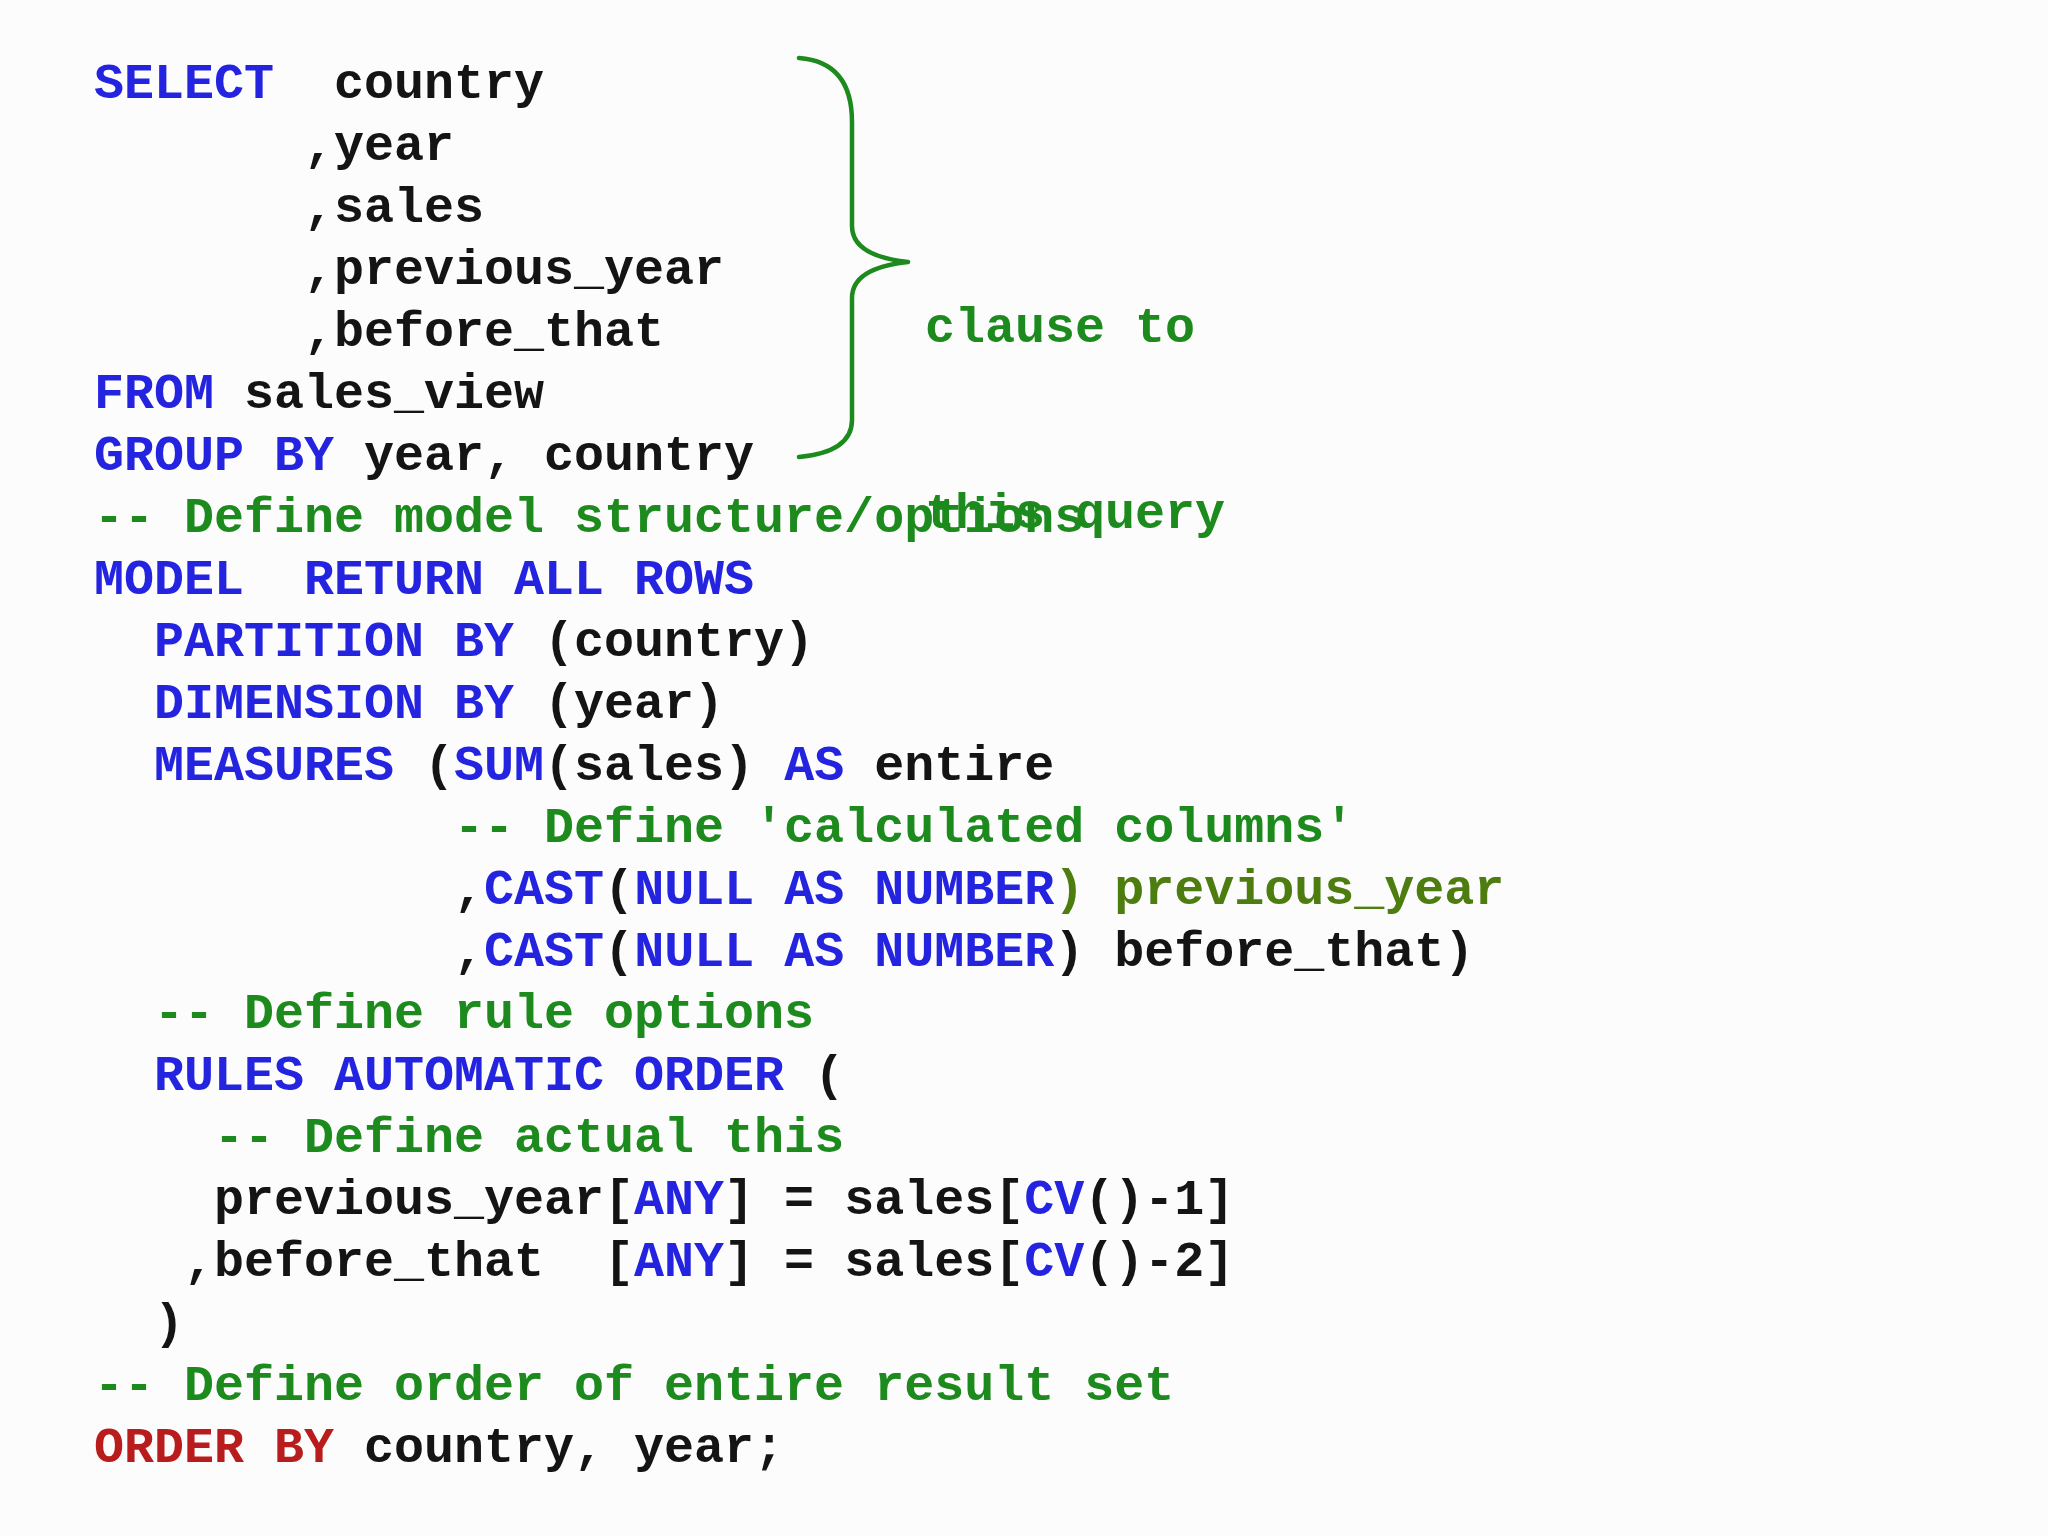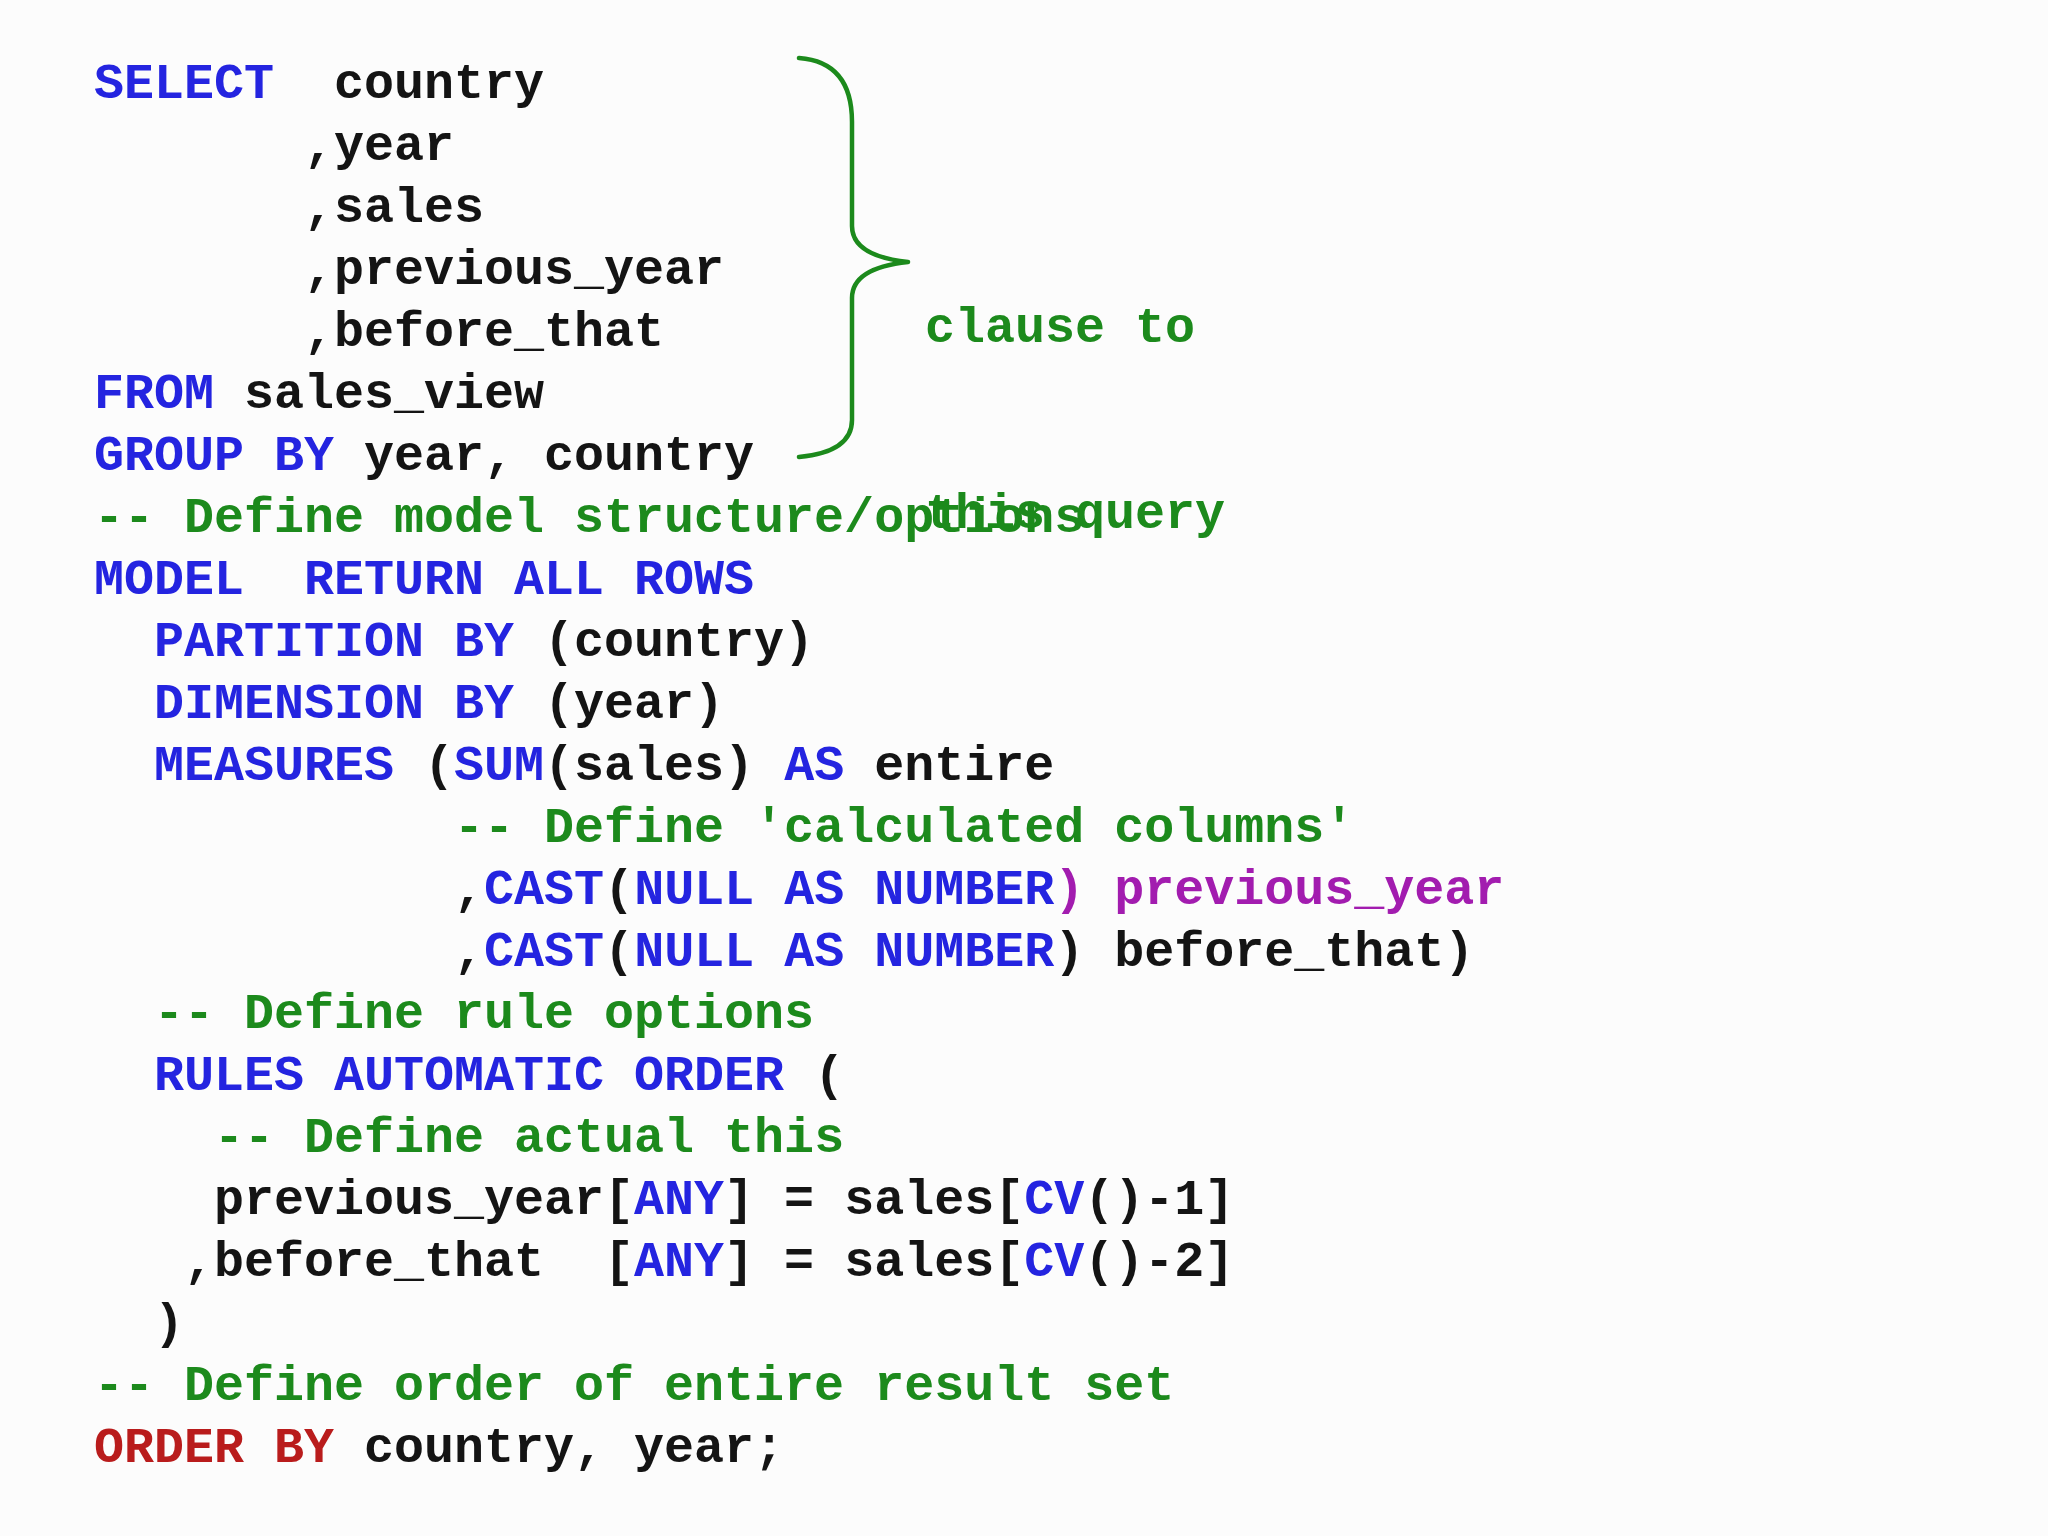--- a/index.html
+++ b/index.html
@@ -45,21 +45,21 @@
 <span><span style="color: rgb(20, 20, 20);">       ,previous_year</span></span>
 <span><span style="color: rgb(20, 20, 20); text-align: center;">       ,before_that</span></span>
 <span><span style="color: rgb(36, 36, 224);">FROM</span><span style="color: rgb(20, 20, 20);"> sales_view</span></span>
 <span><span style="color: rgb(36, 36, 224);">GROUP BY</span><span style="color: rgb(20, 20, 20);"> year, country</span></span>
 <span><span style="color: rgb(28, 138, 28);">-- Define model structure/options</span></span>
 <span><span style="color: rgb(36, 36, 224);">MODEL  RETURN ALL ROWS</span></span>
 <span><span style="color: rgb(20, 20, 20);">  </span><span style="color: rgb(36, 36, 224);">PARTITION BY</span><span style="color: rgb(20, 20, 20);"> (country)</span></span>
 <span><span style="color: rgb(20, 20, 20);">  </span><span style="color: rgb(36, 36, 224);">DIMENSION BY</span><span style="color: rgb(20, 20, 20);"> (year)</span></span>
 <span><span style="color: rgb(20, 20, 20);">  </span><span style="color: rgb(36, 36, 224);">MEASURES</span><span style="color: rgb(20, 20, 20);"> (</span><span style="color: rgb(36, 36, 224);">SUM</span><span style="color: rgb(20, 20, 20);">(sales) </span><span style="color: rgb(36, 36, 224);">AS</span><span style="color: rgb(20, 20, 20);"> entire</span></span>
 <span><span style="color: rgb(20, 20, 20);">            </span><span style="color: rgb(28, 138, 28);">-- Define 'calculated columns'</span></span>
-<span><span style="color: rgb(20, 20, 20);">            ,</span><span style="color: rgb(36, 36, 224);">CAST</span><span style="color: rgb(20, 20, 20);">(</span><span style="color: rgb(36, 36, 224);">NULL AS NUMBER</span><span style="color: #a21caf;">) previous_year</span></span>
+<span><span style="color: rgb(20, 20, 20);">            ,</span><span style="color: rgb(36, 36, 224);">CAST</span><span style="color: rgb(20, 20, 20);">(</span><span style="color: rgb(36, 36, 224);">NULL AS NUMBER</span><span style="color: #4d7c0f;">) previous_year</span></span>
 <span><span style="color: rgb(20, 20, 20);">            ,</span><span style="color: rgb(36, 36, 224);">CAST</span><span style="color: rgb(20, 20, 20);">(</span><span style="color: rgb(36, 36, 224);">NULL AS NUMBER</span><span style="color: rgb(20, 20, 20); text-align: right;">) before_that)</span></span>
 <span><span style="color: rgb(20, 20, 20);">  </span><span style="color: rgb(28, 138, 28);">-- Define rule options</span></span>
 <span><span style="color: rgb(20, 20, 20);">  </span><span style="color: rgb(36, 36, 224);">RULES AUTOMATIC ORDER</span><span style="color: rgb(20, 20, 20);"> (</span></span>
 <span><span style="color: rgb(20, 20, 20);">    </span><span style="color: rgb(28, 138, 28);">-- Define actual this</span></span>
 <span><span style="color: rgb(20, 20, 20);">    previous_year[</span><span style="color: rgb(36, 36, 224);">ANY</span><span style="color: rgb(20, 20, 20);">] = sales[</span><span style="color: rgb(36, 36, 224);">CV</span><span style="color: rgb(20, 20, 20);">()-1]</span></span>
 <span><span style="color: rgb(20, 20, 20);">   ,before_that  [</span><span style="color: rgb(36, 36, 224);">ANY</span><span style="color: rgb(20, 20, 20);">] = sales[</span><span style="color: rgb(36, 36, 224);">CV</span><span style="color: rgb(20, 20, 20);">()-2]</span></span>
 <span><span style="color: rgb(20, 20, 20);">  )</span></span>
 <span><span style="color: rgb(28, 138, 28);">-- Define order of entire result set</span></span>
 <span><span style="color: #b91c1c;">ORDER BY</span><span style="color: rgb(20, 20, 20);"> country, year;</span></span>
 </pre>

